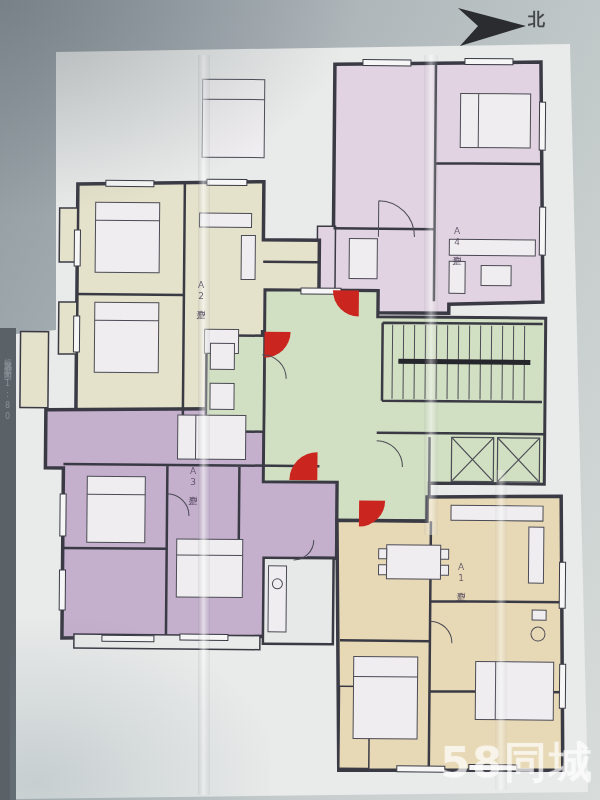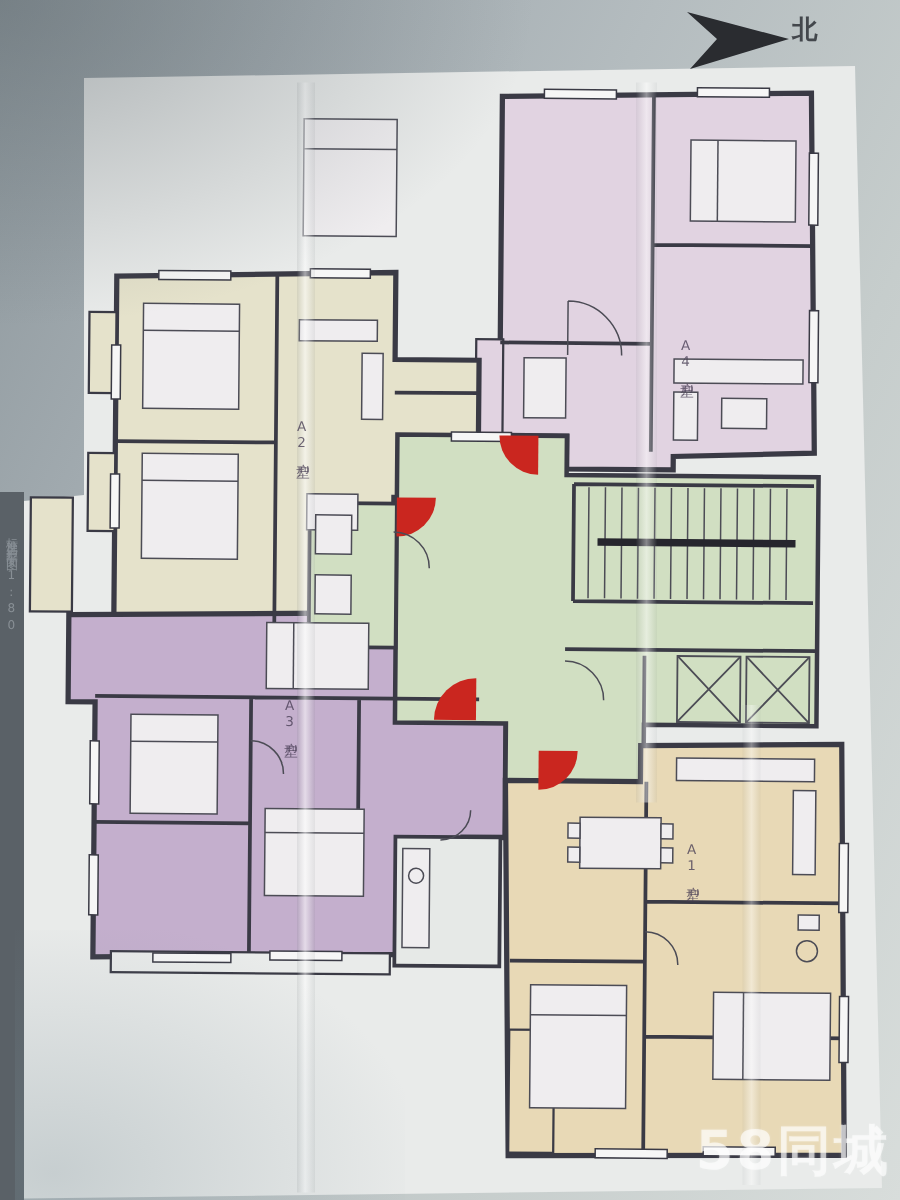--- a/index.html
+++ b/index.html
@@ -17,21 +17,21 @@
   .caption{
     position:absolute;left:1px;top:352px;height:170px;
     writing-mode:vertical-rl;text-orientation:upright;
     font-size:8px;color:#8d949a;letter-spacing:2px;opacity:.9;
   }
   .compass-label{
     position:absolute;left:528px;top:8px;font-size:17px;font-weight:bold;color:#43474c;
   }
   .watermark{
     position:absolute;right:6px;bottom:8px;
-    font-size:36px;font-weight:bold;color:rgba(255,255,255,0.62);
+    font-size:43px;font-weight:bold;color:rgba(255,255,255,0.62);
     letter-spacing:2px;text-shadow:0 0 2px rgba(255,255,255,0.25);
   }
   .crease{position:absolute;}
   .crease.c1{left:198px;top:55px;width:12px;height:740px;
     background:linear-gradient(90deg,rgba(60,70,75,0.10),rgba(255,255,255,0.55) 45%,rgba(60,70,75,0.08));}
   .crease.c2{left:424px;top:55px;width:14px;height:480px;
     background:linear-gradient(90deg,rgba(60,70,75,0.07),rgba(255,255,255,0.45) 50%,rgba(60,70,75,0.06));}
   .crease.c3{left:495px;top:470px;width:12px;height:320px;
     background:linear-gradient(90deg,rgba(60,70,75,0.05),rgba(255,255,255,0.4) 50%,rgba(60,70,75,0.05));}
   .shadow-tl{left:0;top:0;width:360px;height:220px;

